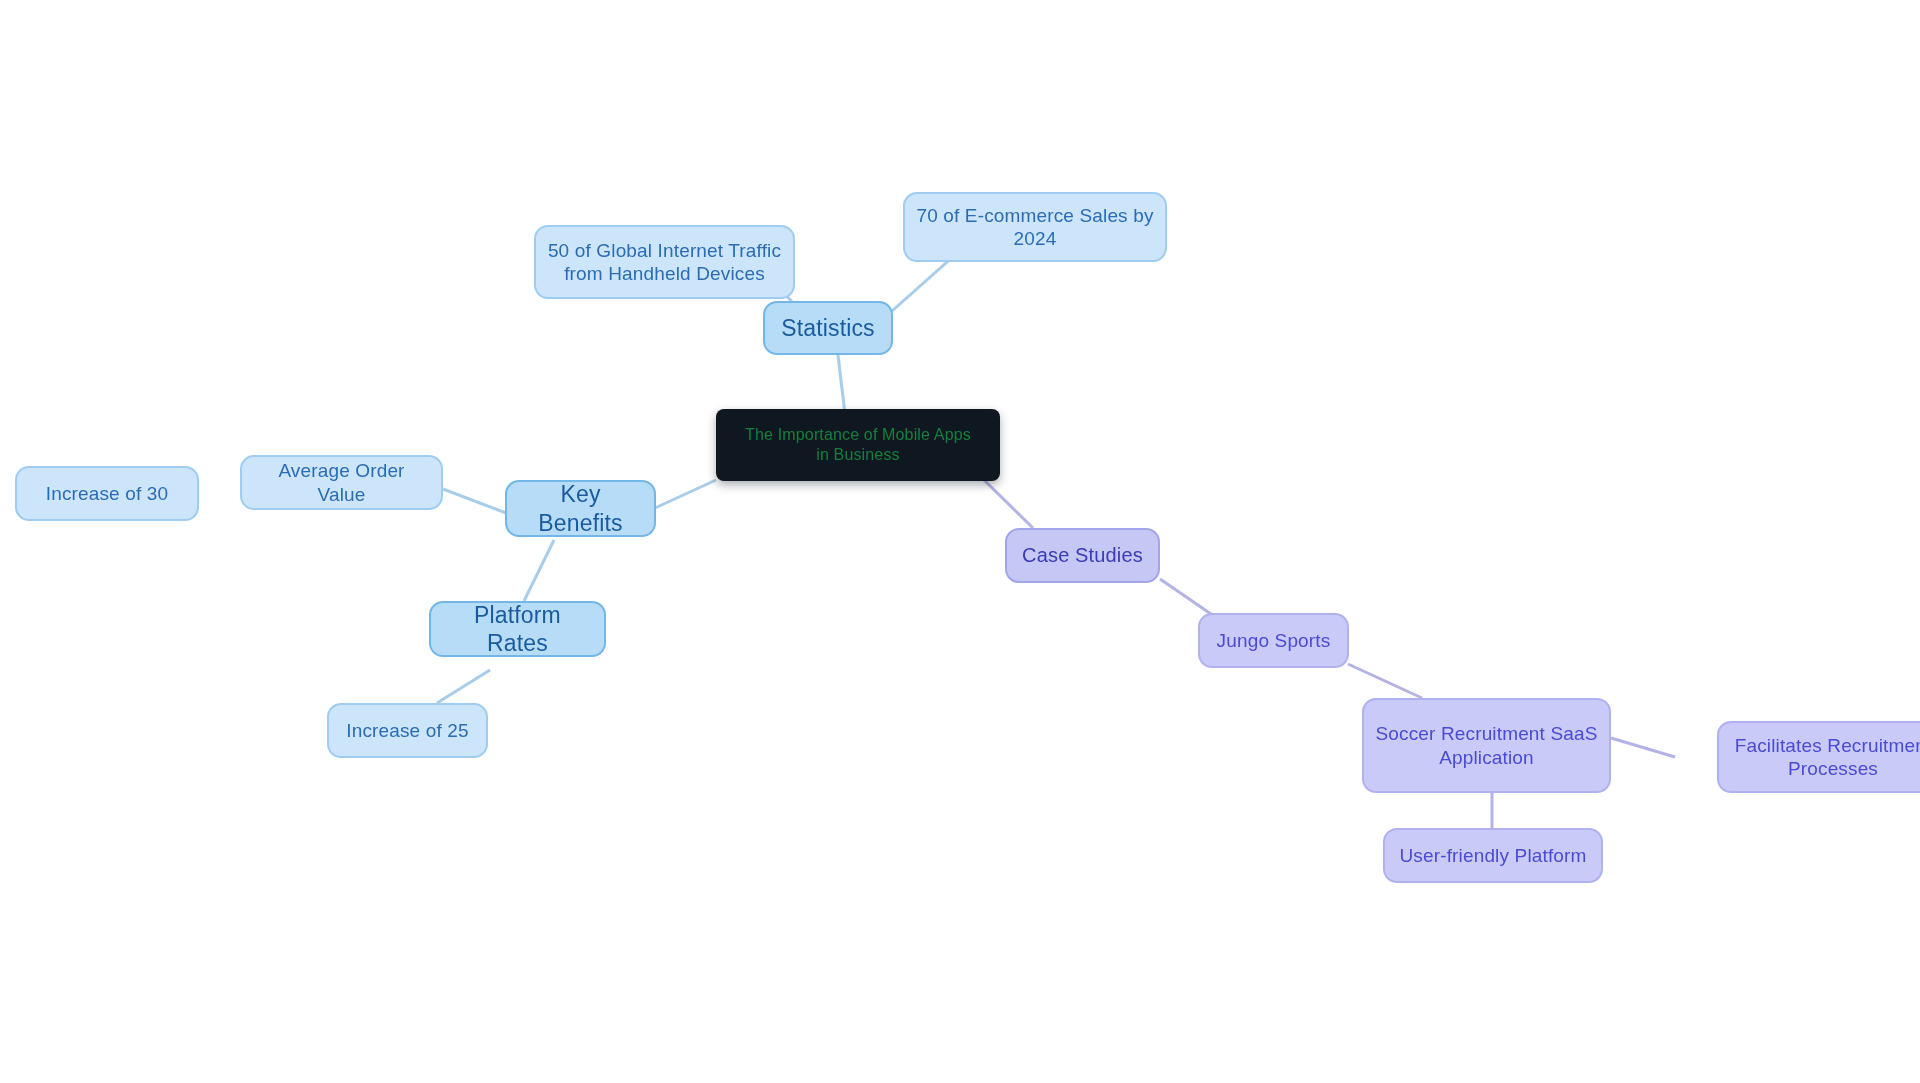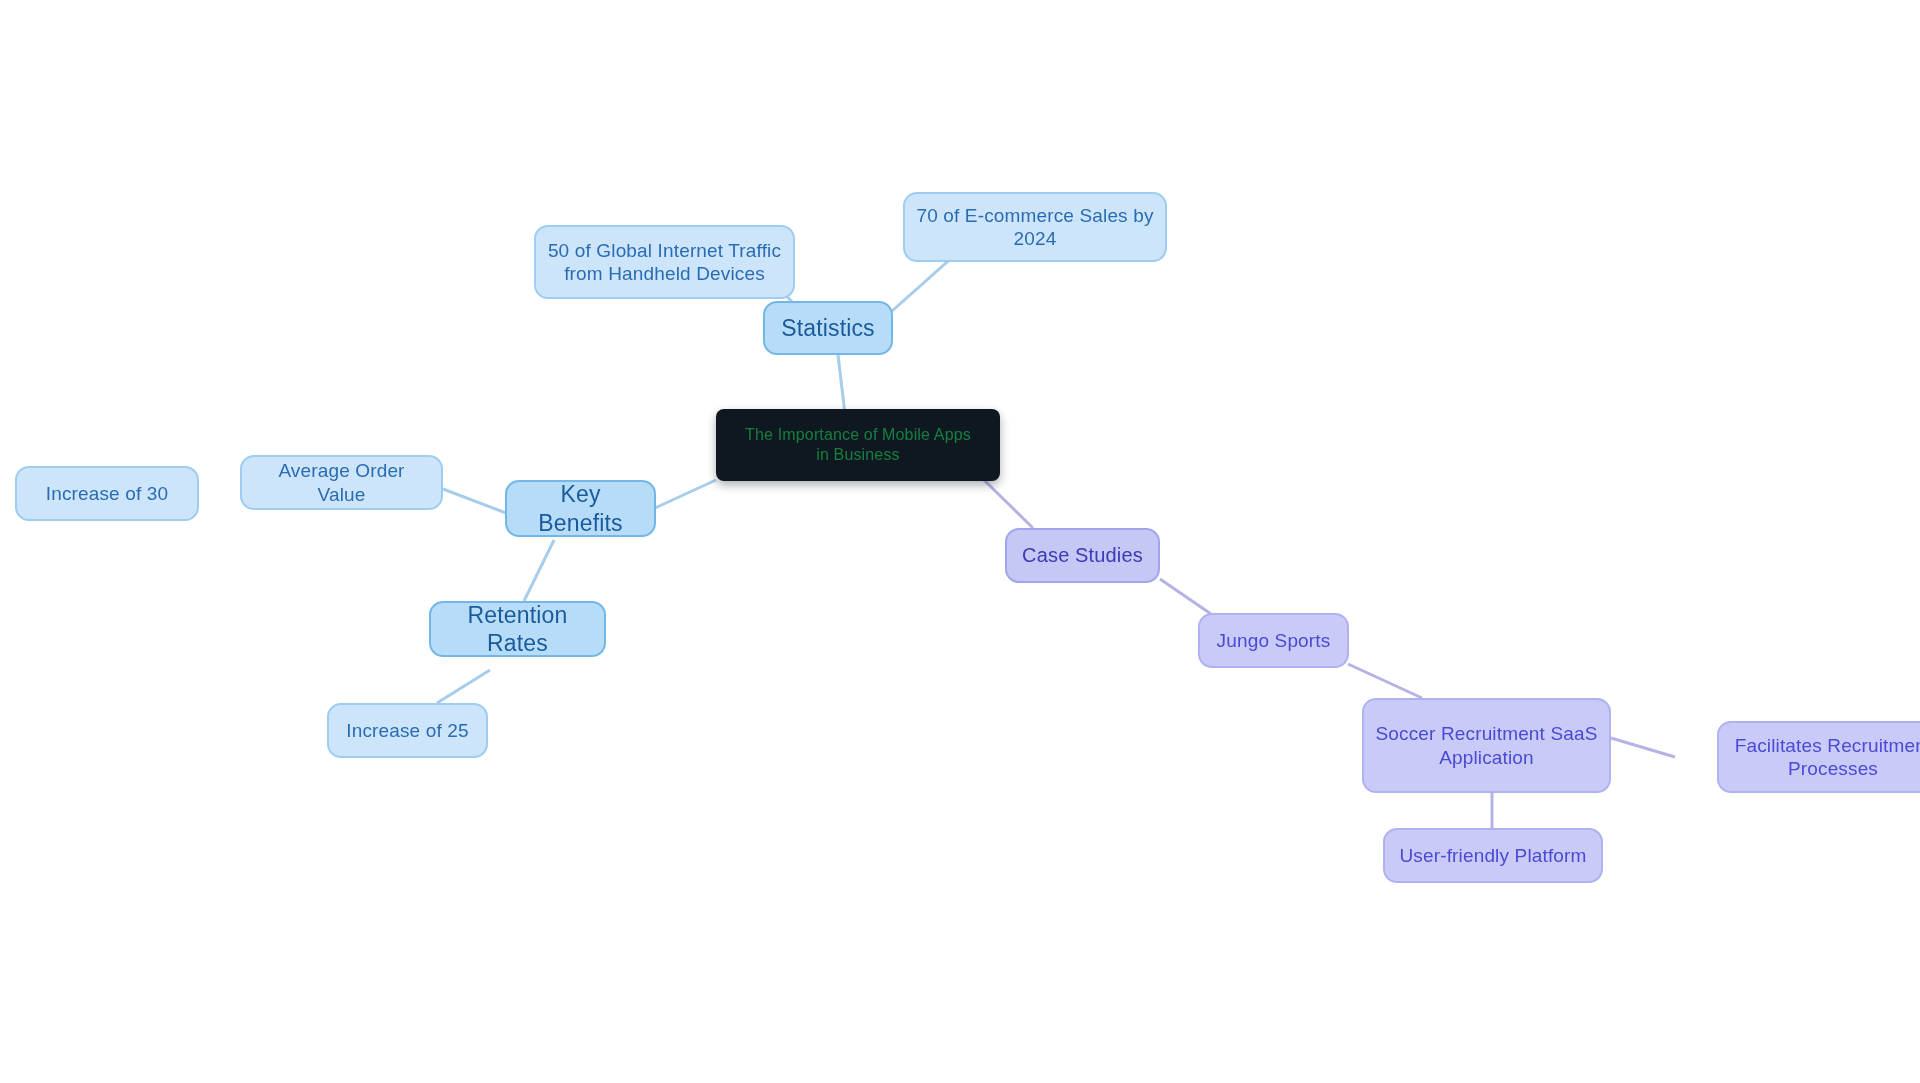--- a/index.html
+++ b/index.html
@@ -119,21 +119,21 @@
 
   <div class="node node-root" style="left:716px; top:409px; width:284px; height:72px;">The Importance of Mobile Apps
 in Business</div>
 
   <div class="node node-branch-blue" style="left:505px; top:480px; width:151px; height:57px;">Key Benefits</div>
 
   <div class="node node-leaf-blue" style="left:240px; top:455px; width:203px; height:55px;">Average Order Value</div>
 
   <div class="node node-leaf-blue" style="left:15px; top:466px; width:184px; height:55px;">Increase of 30</div>
 
-  <div class="node node-branch-blue" style="left:429px; top:601px; width:177px; height:56px;">Retention Rates</div>
+  <div class="node node-branch-blue" style="left:429px; top:601px; width:177px; height:56px;">Platform Rates</div>
 
   <div class="node node-leaf-blue" style="left:327px; top:703px; width:161px; height:55px;">Increase of 25</div>
 
   <div class="node node-branch-purple" style="left:1005px; top:528px; width:155px; height:55px;">Case Studies</div>
 
   <div class="node node-leaf-purple" style="left:1198px; top:613px; width:151px; height:55px;">Jungo Sports</div>
 
   <div class="node node-leaf-purple" style="left:1362px; top:698px; width:249px; height:95px;">Soccer Recruitment SaaS
 Application</div>
 

